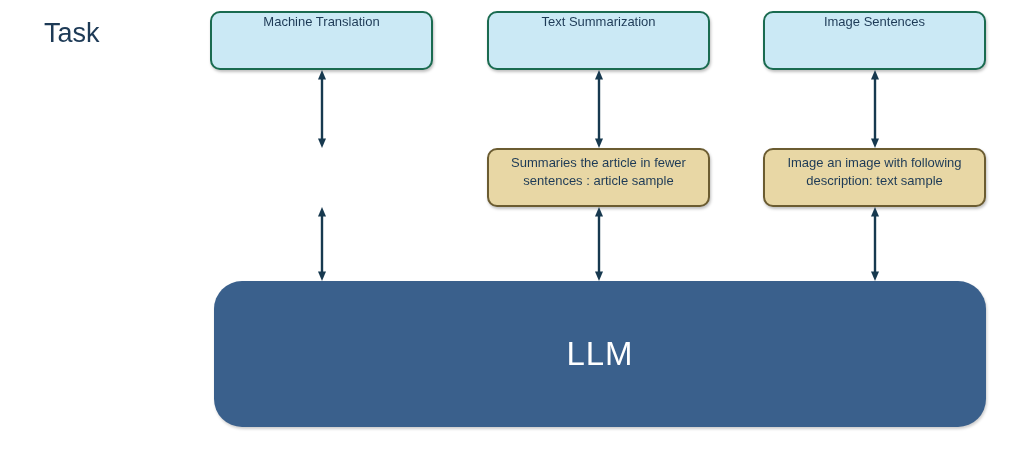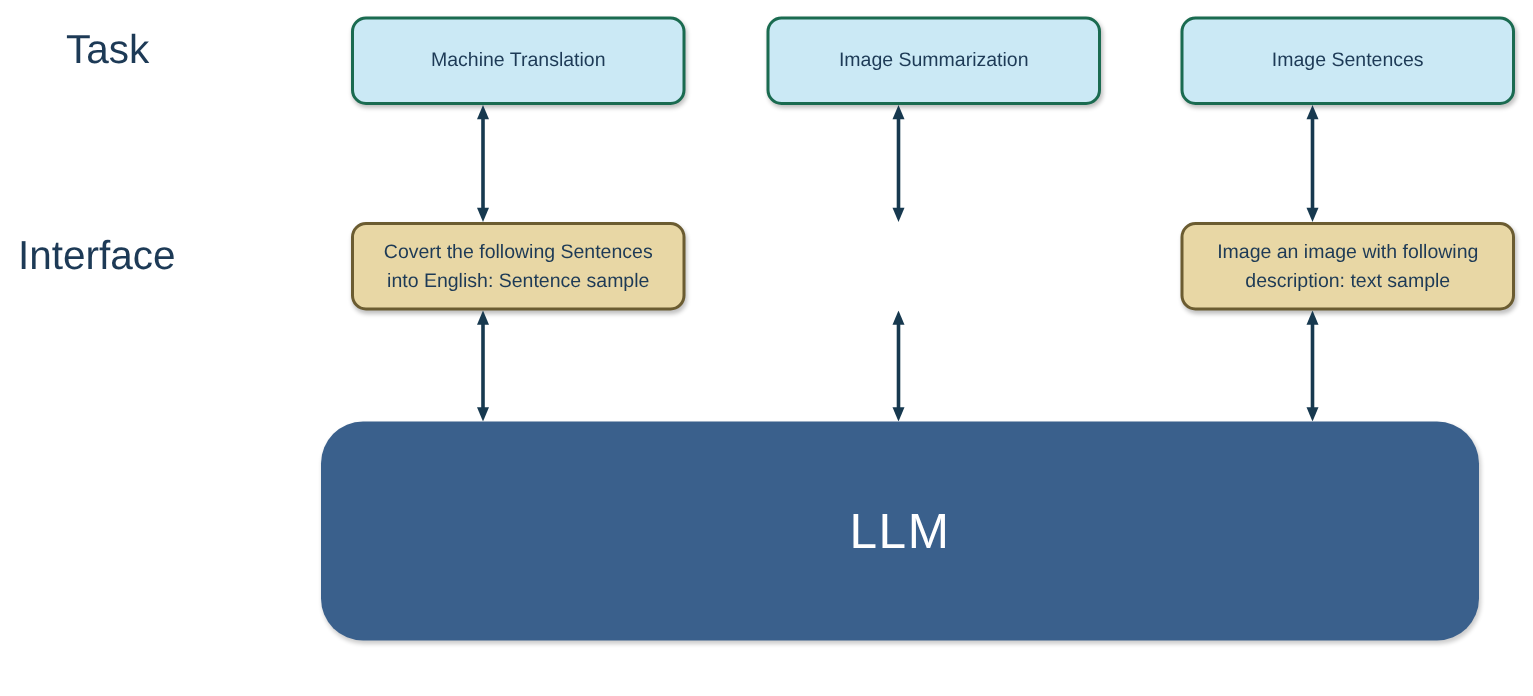--- a/index.html
+++ b/index.html
@@ -33,28 +33,27 @@
   }
   .task-row-label { left: 44px; top: 18px; }
   .interface-row-label { left: 12px; top: 155px; }
 
   .task-box, .interface-box {
     position: absolute;
     width: 223px;
     height: 59px;
     border-radius: 10px;
     display: flex;
-    align-items: center;
+    align-items: flex-start;
     justify-content: center;
     text-align: center;
     color: var(--box-text);
     font-size: 13px;
     line-height: 1.4;
     box-shadow: 1px 2px 3px rgba(0,0,0,0.25);
-    margin-left: 24px;
   }
   .task-box {
     top: 11px;
     background: var(--task-fill);
     border: 2px solid var(--task-border);
   }
   .interface-box {
     top: 148px;
     background: var(--interface-fill);
     border: 2px solid var(--interface-border);
@@ -90,27 +89,26 @@
     box-shadow: 1px 2px 3px rgba(0,0,0,0.2);
   }
 </style>
 </head>
 <body>
 
 <div class="canvas">
 
   <div class="row-label task-row-label">Task</div>
 
-  <div class="row-label interface-row-label">Interface</div>
 
   <div class="task-box col1">
     <span>Machine Translation</span>
   </div>
   <div class="task-box col2">
-    <span>Image Summarization</span>
+    <span>Text Summarization</span>
   </div>
   <div class="task-box col3">
     <span>Image Sentences</span>
   </div>
 
   <svg class="arrow arrow-row1 acol1" width="14" height="78" viewBox="0 0 14 78">
     <line x1="7" y1="8" x2="7" y2="70"></line>
     <polygon points="7,0 3,9.5 11,9.5"></polygon>
     <polygon points="7,78 3,68.5 11,68.5"></polygon>
   </svg>
@@ -118,22 +116,22 @@
     <line x1="7" y1="8" x2="7" y2="70"></line>
     <polygon points="7,0 3,9.5 11,9.5"></polygon>
     <polygon points="7,78 3,68.5 11,68.5"></polygon>
   </svg>
   <svg class="arrow arrow-row1 acol3" width="14" height="78" viewBox="0 0 14 78">
     <line x1="7" y1="8" x2="7" y2="70"></line>
     <polygon points="7,0 3,9.5 11,9.5"></polygon>
     <polygon points="7,78 3,68.5 11,68.5"></polygon>
   </svg>
 
-  <div class="interface-box col1">
-    <span>Covert the following Sentences into English: Sentence sample</span>
+  <div class="interface-box col2">
+    <span>Summaries the article in fewer sentences : article sample</span>
   </div>
   <div class="interface-box col3">
     <span>Image an image with following description: text sample</span>
   </div>
 
   <svg class="arrow arrow-row2 acol1" width="14" height="74" viewBox="0 0 14 74">
     <line x1="7" y1="8" x2="7" y2="66"></line>
     <polygon points="7,0 3,9.5 11,9.5"></polygon>
     <polygon points="7,74 3,64.5 11,64.5"></polygon>
   </svg>

